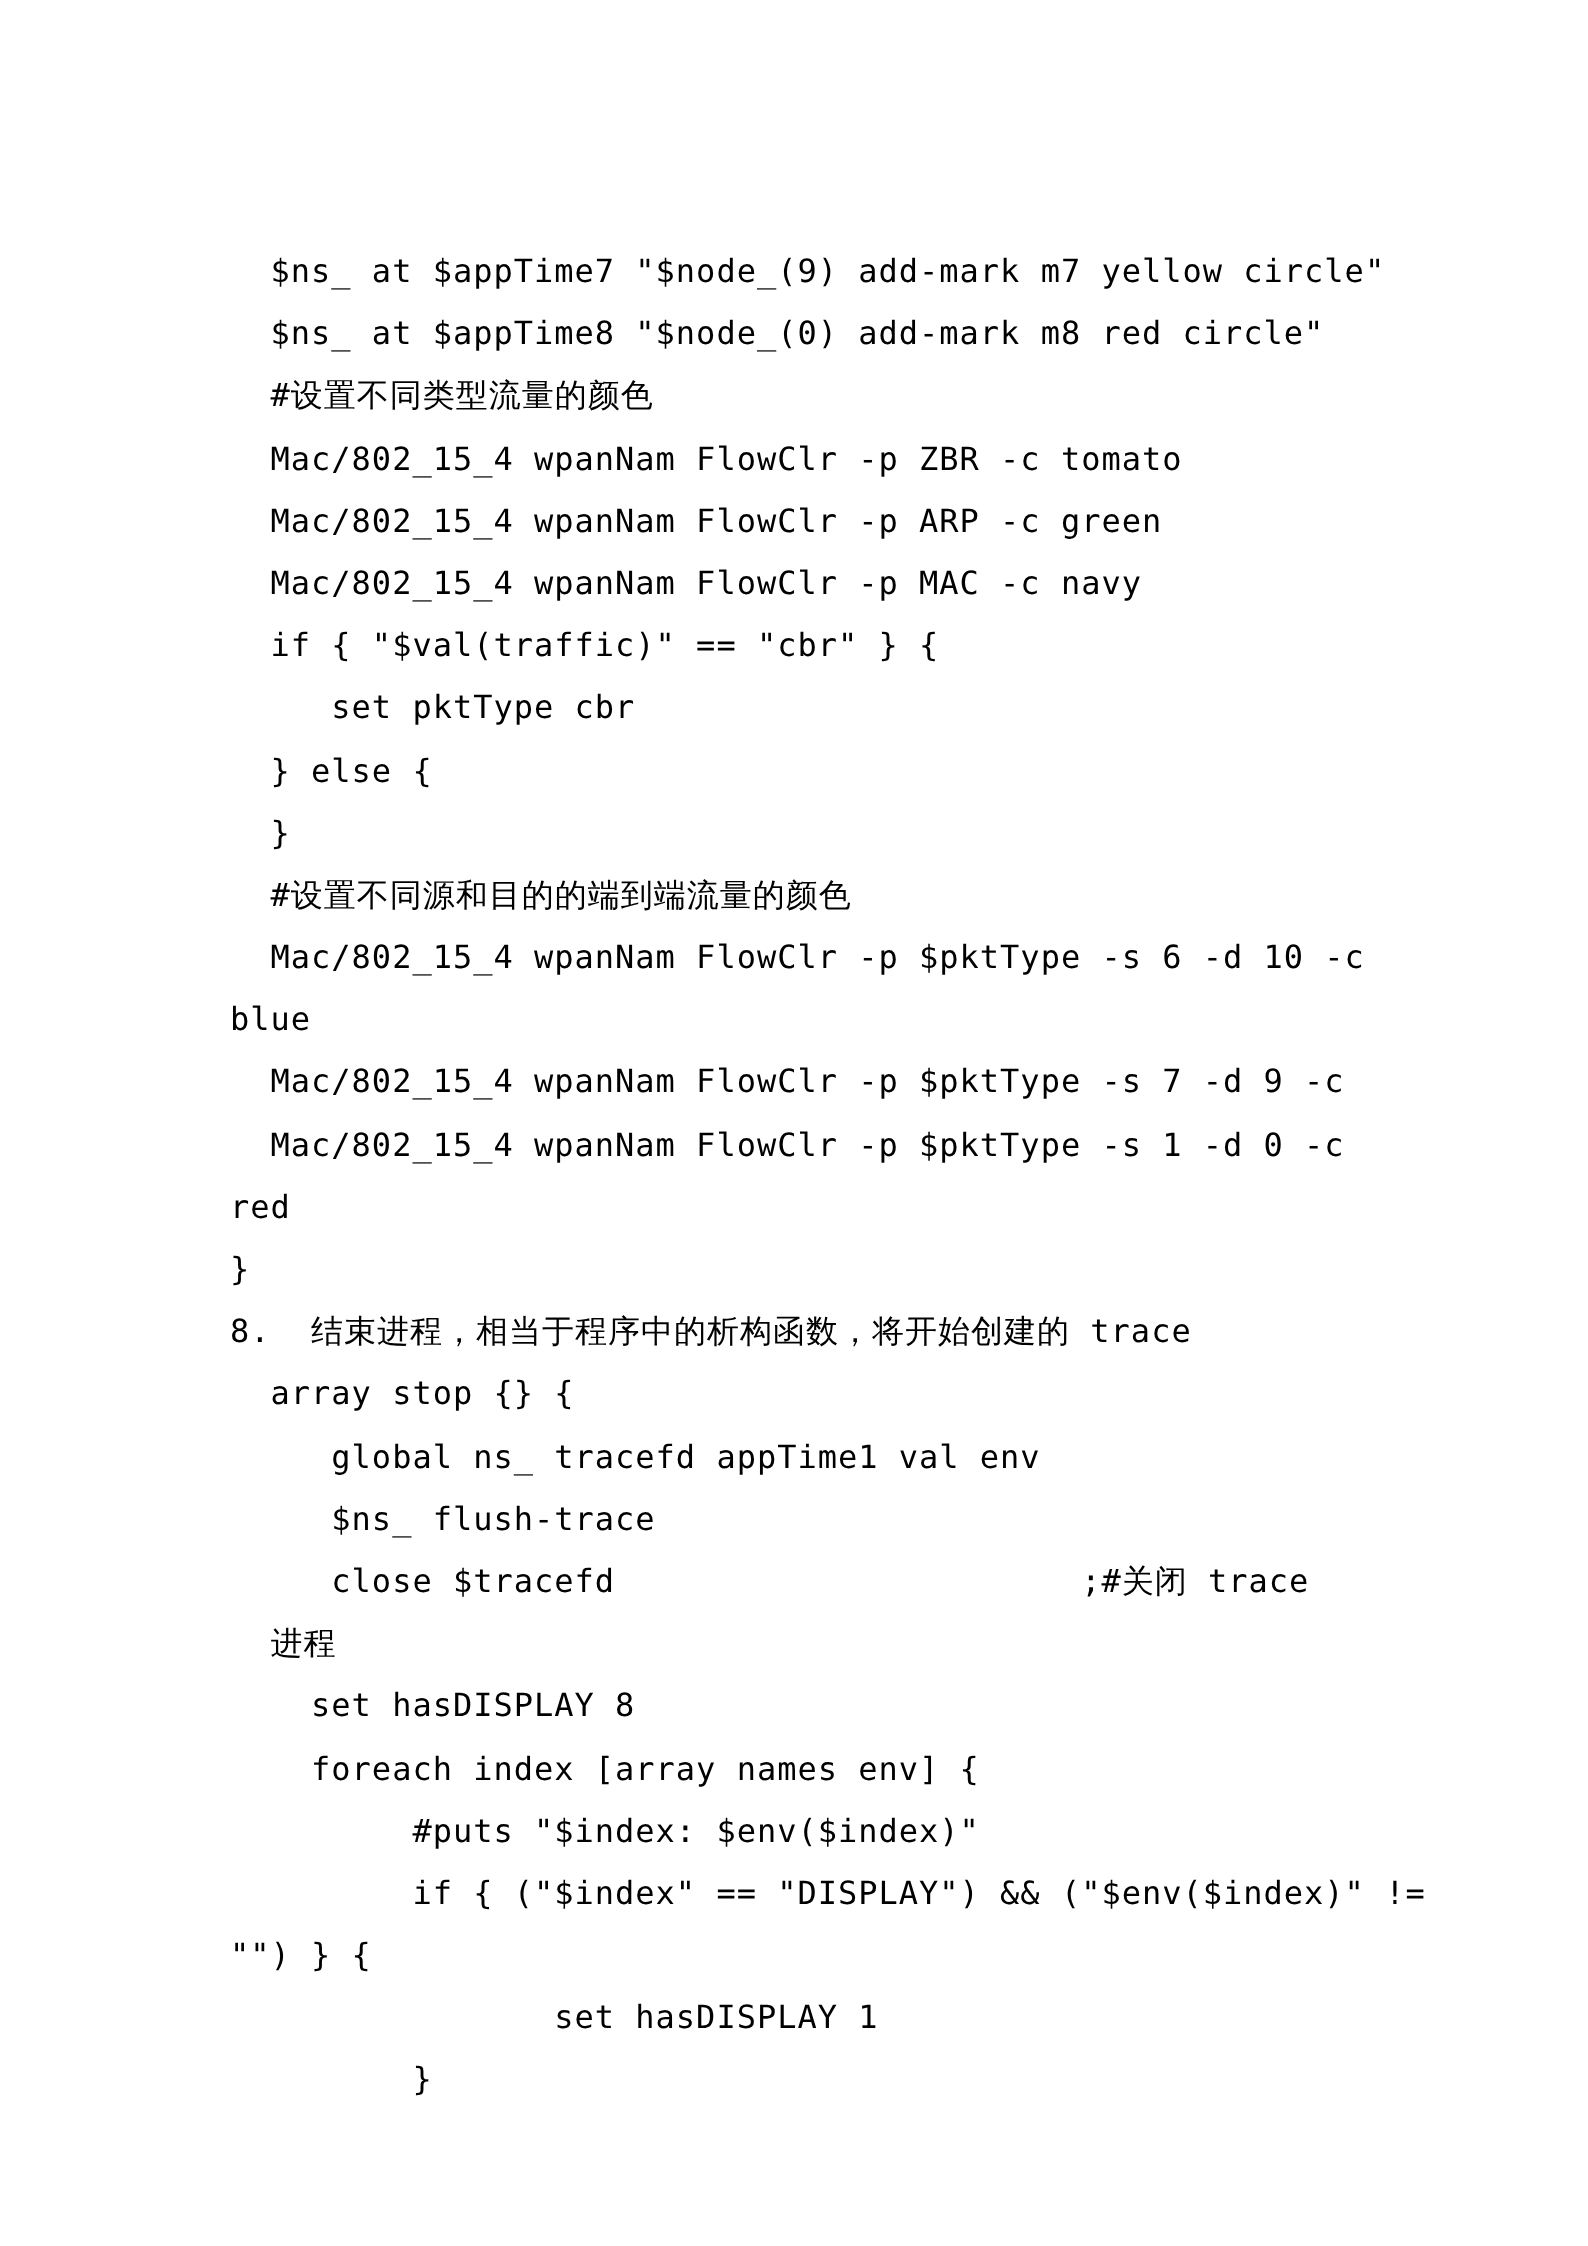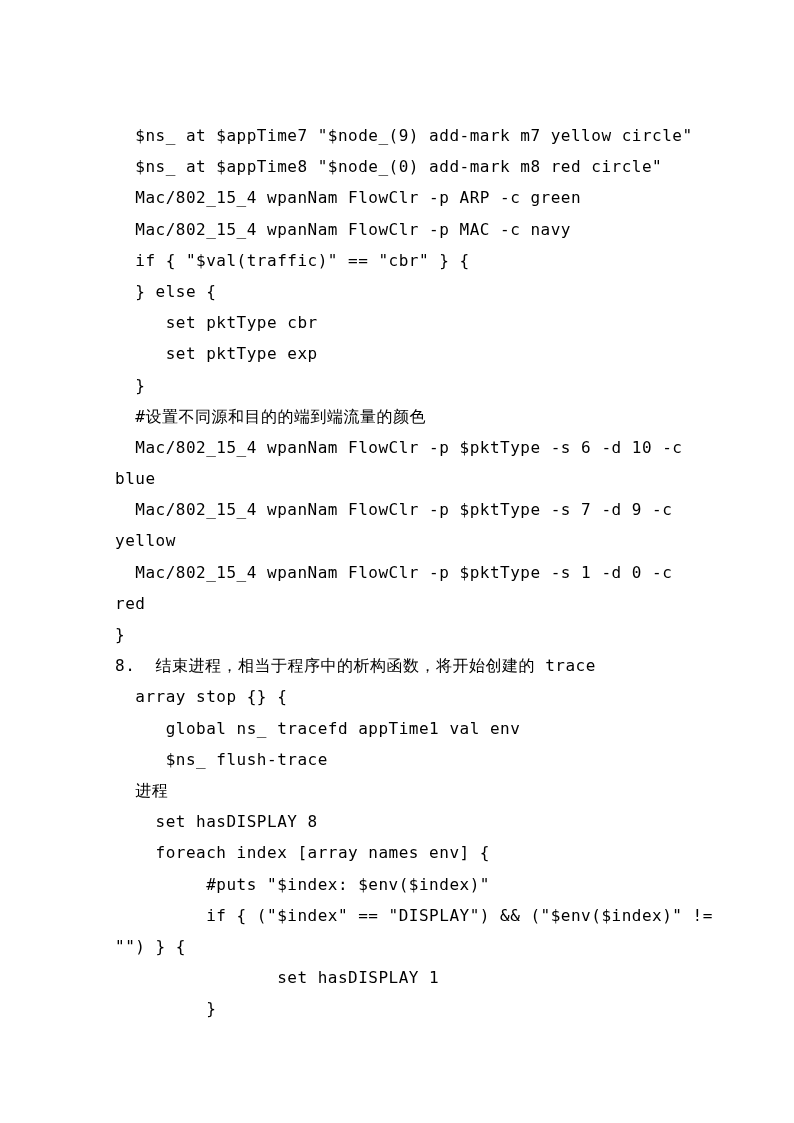--- a/index.html
+++ b/index.html
@@ -20,39 +20,40 @@
     white-space: pre;
     letter-spacing: 0.5px;
   }
 </style>
 </head>
 <body>
 
 <div class="page">
   <div class="line">  $ns_ at $appTime7 "$node_(9) add-mark m7 yellow circle"</div>
   <div class="line">  $ns_ at $appTime8 "$node_(0) add-mark m8 red circle"</div>
+  <div class="line">  #设置不同类型流量的颜色</div>
+  <div class="line">  Mac/802_15_4 wpanNam FlowClr -p ZBR -c tomato</div>
   <div class="line">  Mac/802_15_4 wpanNam FlowClr -p ARP -c green</div>
   <div class="line">  Mac/802_15_4 wpanNam FlowClr -p MAC -c navy</div>
   <div class="line">  if { "$val(traffic)" == "cbr" } {</div>
+  <div class="line">     set pktType cbr</div>
   <div class="line">  } else {</div>
-  <div class="line">     set pktType cbr</div>
-  <div class="line">     set pktType exp</div>
   <div class="line">  }</div>
   <div class="line">  #设置不同源和目的的端到端流量的颜色</div>
   <div class="line">  Mac/802_15_4 wpanNam FlowClr -p $pktType -s 6 -d 10 -c </div>
   <div class="line">blue</div>
   <div class="line">  Mac/802_15_4 wpanNam FlowClr -p $pktType -s 7 -d 9 -c </div>
-  <div class="line">yellow</div>
   <div class="line">  Mac/802_15_4 wpanNam FlowClr -p $pktType -s 1 -d 0 -c </div>
   <div class="line">red</div>
   <div class="line">}</div>
   <div class="line">8.  结束进程，相当于程序中的析构函数，将开始创建的 trace</div>
   <div class="line">  array stop {} {</div>
   <div class="line">     global ns_ tracefd appTime1 val env</div>
   <div class="line">     $ns_ flush-trace</div>
+  <div class="line">     close $tracefd                       ;#关闭 trace</div>
   <div class="line">  进程</div>
   <div class="line">    set hasDISPLAY 8</div>
   <div class="line">    foreach index [array names env] {</div>
   <div class="line">         #puts "$index: $env($index)"</div>
   <div class="line">         if { ("$index" == "DISPLAY") &amp;&amp; ("$env($index)" != </div>
   <div class="line">"") } {</div>
   <div class="line">                set hasDISPLAY 1</div>
   <div class="line">         }</div>
 
 </div>

